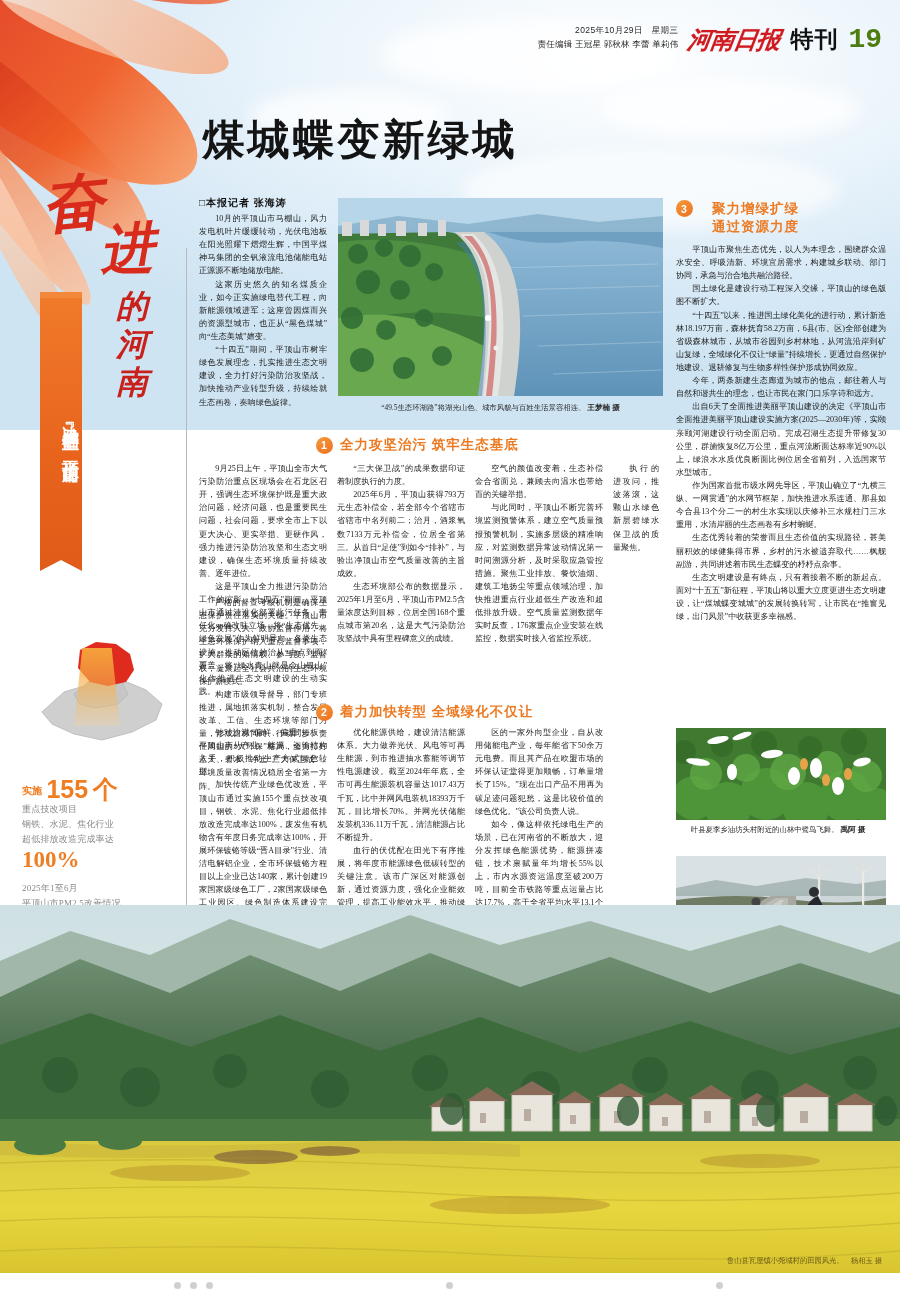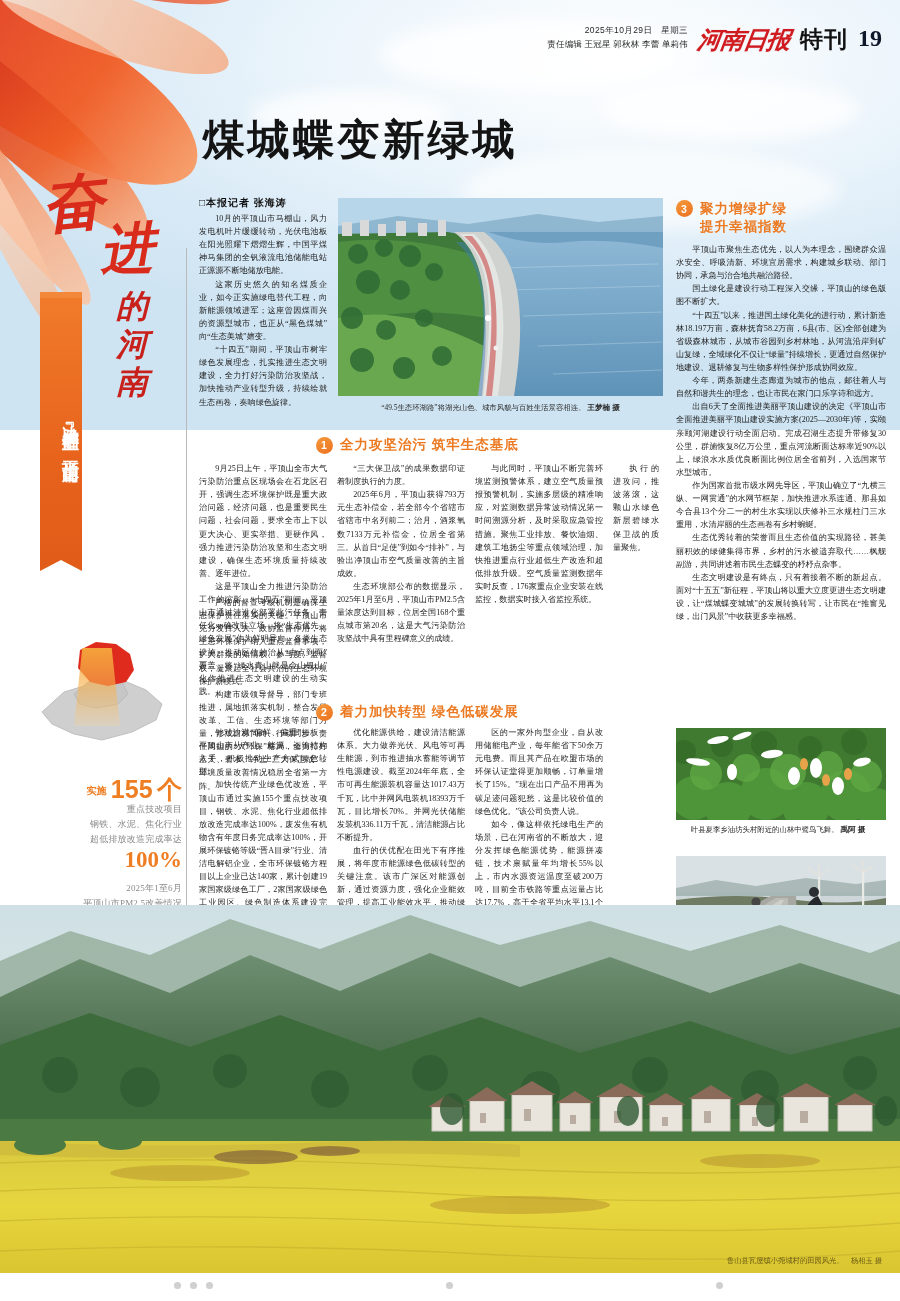--- a/index.html
+++ b/index.html
@@ -38,22 +38,22 @@
     font-weight:bold;font-style:italic;font-size:24px;color:#cf1b20;
     letter-spacing:-1px;line-height:1;transform:skewX(-8deg);
     padding-top:6px;text-shadow:0 0 1px rgba(207,27,32,.4);
   }
   .special{
     font-family:"Liberation Sans","DejaVu Sans",sans-serif;
     font-weight:bold;font-size:23px;color:#111;line-height:1;padding-top:6px;
     letter-spacing:1px;
   }
   .pageno{
-    font-family:Liberation Serif, serif;
-    font-weight:bold;font-size:24px;color:#0f172a;line-height:1;padding-top:4px;
+    font-family:Liberation Mono, monospace;
+    font-weight:bold;font-size:28px;color:#4d7c0f;line-height:1;padding-top:4px;
   }
 
   
   .ribbons{position:absolute;left:0;top:0;width:250px;height:330px;overflow:hidden;}
   .rb{position:absolute;transform-origin:top left;border-radius:40% 60% 50% 50%;}
 
   
   .banner{position:absolute;left:28px;top:170px;width:150px;height:430px;}
   .fenjin{
     position:absolute;left:18px;top:0;width:120px;height:230px;
@@ -81,21 +81,21 @@
     content:"";position:absolute;left:0;bottom:-11px;width:0;height:0;
     border-left:21px solid #e05c18;border-right:21px solid #e05c18;
     border-bottom:11px solid transparent;
   }
   .ribbon-strip:before{
     content:"";position:absolute;left:0;top:-6px;width:42px;height:6px;
     background:#f4883a;
   }
 
   
-  .statbox{position:absolute;left:22px;top:620px;width:160px;text-align:right;}
+  .statbox{position:absolute;left:22px;top:620px;width:160px;text-align:left;}
   .mapwrap{position:relative;width:160px;height:150px;margin-bottom:6px;}
   .beam{
     position:absolute;left:52px;top:28px;width:46px;height:78px;
     background:linear-gradient(180deg,rgba(246,168,60,.95),rgba(250,214,150,.25));
     clip-path:polygon(18% 0,82% 0,100% 100%,0 100%);
   }
   .stat-line{font-family:"Liberation Sans","DejaVu Sans",sans-serif;}
   .stat-big{color:#ef7d22;font-weight:bold;font-size:25px;line-height:1.05;}
   .stat-pre{font-size:10px;color:#ef7d22;font-weight:bold;vertical-align:4px;}
   .stat-sub{font-size:9px;color:#8a8a8a;line-height:1.65;letter-spacing:.2px;}
@@ -132,21 +132,21 @@
     font-family:"Liberation Sans","DejaVu Sans",sans-serif;
     font-weight:bold;font-size:13.5px;color:#ec7a22;letter-spacing:1px;
   }
   .sechead .num{
     width:17px;height:17px;border-radius:50%;
     background:linear-gradient(150deg,#f59a3c,#ec7020);
     color:#fff;font-size:10.5px;display:flex;align-items:center;justify-content:center;
     flex:0 0 auto;
   }
   .sechead.two-line{align-items:flex-start;}
-  .sechead.two-line .txt{line-height:1.35;}
+  .sechead.two-line .txt{line-height:1.35;margin-left:12px;}
 
   
   .bottomphoto{position:absolute;left:0;top:905px;width:900px;height:368px;overflow:hidden;}
   .botcap{
     position:absolute;right:18px;bottom:7px;
     font-size:7.3px;color:#6a5a18;
   }
 
   
   .footdots{position:absolute;left:0;bottom:6px;width:900px;height:18px;}
@@ -306,29 +306,30 @@
   <div class="col" style="left:199px;top:596px;width:128px;height:96px;">
     <p>严格的督查考核机制是确保生态保护责任落实的关键。平顶山市充分发挥人大、政协监督作用，将生态环保保护纳入重点监督事项，扩大群众的知情权、参与度、监督权，凝聚起全社会共治的生态环境保护新模式。</p>
     <p>构建市级领导督导，部门专班推进，属地抓落实机制，整合发展改革、工信、生态环境等部门力量，形成目标同向、行动同步、责任同担的“大环保”格局，全力打好蓝天、碧水、净土“三大保卫战”，环境质量改善情况稳居全省第一方阵。</p>
   </div>
   <div class="col" style="left:337px;top:462px;width:128px;height:228px;">
     <p>“三大保卫战”的成果数据印证着制度执行的力度。</p>
     <p>2025年6月，平顶山获得793万元生态补偿金，若全部今个省辖市省辖市中名列前二；治月，酒浆氧数7133万元补偿金，位居全省第三。从首日“足使”到如今“排补”，与验出净顶山市空气质量改善的主旨成效。</p>
     <p>生态环境部公布的数据显示，2025年1月至6月，平顶山市PM2.5含量浓度达到目标，位居全国168个重点城市第20名，这是大气污染防治攻坚战中具有里程碑意义的成绩。</p>
   </div>
   <div class="col" style="left:475px;top:462px;width:128px;height:228px;">
+    <p>空气的颜值改变着，生态补偿金合省面兑，兼顾去向温水也带给百的关键举措。</p>
     <p>与此同时，平顶山不断完善环境监测预警体系，建立空气质量预报预警机制，实施多层级的精准响应，对监测数据异常波动情况第一时间溯源分析，及时采取应急管控措施。聚焦工业排放、餐饮油烟、建筑工地扬尘等重点领域治理，加快推进重点行业超低生产改造和超低排放升级。空气质量监测数据年实时反查，176家重点企业安装在线监控，数据实时接入省监控系统。</p>
   </div>
   <div class="col" style="left:613px;top:462px;width:46px;height:228px;overflow:hidden;">
     <p>执行的进攻问，推波落滚，这颗山水绿色新层碧绿水保卫战的质量聚焦。</p>
   </div>
 
   <div class="sechead" style="position:absolute;left:316px;top:703px;">
     <div class="num">2</div>
-    <div class="txt">着力加快转型 绿色低碳发展</div>
+    <div class="txt">着力加快转型 全域绿化不仅让</div>
   </div>
 
   <div class="col" style="left:199px;top:726px;width:128px;height:168px;">
     <p>针对沙漠“偏鲜、偏重”短板，平顶山市从产业、能源、运输结构入手，积极推动生产方式绿色转型。</p>
     <p>加快传统产业绿色优改造，平顶山市通过实施155个重点技改项目，钢铁、水泥、焦化行业超低排放改造完成率达100%，废发焦有机物含有年度日务完成率达100%，开展环保镀铬等级“晋A目录”行业、清洁电解铝企业，全市环保镀铬方程目以上企业已达140家，累计创建19家国家级绿色工厂，2家国家级绿色工业园区、绿色制造体系建设完善。</p>
     <p>有根有绿绿色机能产业，本山实验家、焦珠煤管源储能自备发电重值点运能装置12个省级以上绿色行业用储新能，在商系性新资源，纳黑子电池等绿色能源新城限得量增突破，形成“基地时代一技术发实一产业链化”的绿色创新链。</p>
   </div>
   <div class="col" style="left:337px;top:726px;width:128px;height:168px;">
     <p>优化能源供给，建设清洁能源体系。大力做养光伏、风电等可再生能源，到市推进抽水蓄能等调节性电源建设。截至2024年年底，全市可再生能源装机容量达1017.43万千瓦，比中并网风电装机18393万千瓦，目比增长70%。并网光伏储能发装机336.11万千瓦，清洁能源占比不断提升。</p>
     <p>血行的伏优配在田光下有序推展，将年度市能源绿色低碳转型的关键注意。该市广深区对能源创新，通过资源力度，强化企业能效管理，提高工业能效水平，推动绿色低碳发展。</p>
@@ -338,21 +339,21 @@
   <div class="col" style="left:475px;top:726px;width:128px;height:168px;">
     <p>区的一家外向型企业，自从改用储能电产业，每年能省下50余万元电费。而且其产品在欧盟市场的环保认证堂得更加顺畅，订单量增长了15%。”现在出口产品不用再为碳足迹问题犯愁，这是比较价值的绿色优化。”该公司负责人说。</p>
     <p>如今，像这样依托绿电生产的场景，已在河南省的不断放大，迎分发挥绿色能源优势，能源拼凑链，技术禀赋量年均增长55%以上，市内水源资运温度至破200万吨，目前全市铁路等重点运量占比达17.7%，高于全省平均水平13.1个百分点，移运游污染装复度着下降，绿色运输网络日渐完善。</p>
     <p>久久为功，聚里聚焦，全市碧桂世成“十四五”能耗强度下降目标，获省通报表扬。</p>
   </div>
 
   <div class="sechead two-line" style="position:absolute;left:676px;top:200px;">
     <div class="num">3</div>
     <div class="txt">
       <div>聚力增绿扩绿</div>
-      <div>提升幸福指数</div>
+      <div>通过资源力度</div>
     </div>
   </div>
 
   <div class="col" style="left:676px;top:243px;width:210px;height:470px;">
     <p>平顶山市聚焦生态优先，以人为本理念，围绕群众温水安全、呼吸清新、环境宜居需求，构建城乡联动、部门协同，承急与治合地共融治路径。</p>
     <p>国土绿化是建设行动工程深入交缘，平顶山的绿色版图不断扩大。</p>
     <p>“十四五”以来，推进国土绿化美化的进行动，累计新造林18.197万亩，森林抚育58.2万亩，6县(市、区)全部创建为省级森林城市，从城市谷园到乡村林地，从河流沿岸到矿山复绿，全域绿化不仅让“绿量”持续增长，更通过自然保护地建设、退耕修复与生物多样性保护形成协同效应。</p>
     <p>今年，两条新建生态廊道为城市的他点，邮往着人与自然和谐共生的理念，也让市民在家门口乐享诗和远方。</p>
     <p>出自6天了全面推进美丽平顶山建设的决定《平顶山市全面推进美丽平顶山建设实施方案(2025—2030年)等，实颐亲颐河湖建设行动全面启动。完成召湖生态提升带修复30公里，群施恢复8亿万公里，重点河流断面达标率近90%以上，绿浪水水质优良断面比例位居全省前列，入选国家节水型城市。</p>
     <p>作为国家首批市级水网先导区，平顶山确立了“九横三纵、一网贯通”的水网节框架，加快推进水系连通、那县如今合县13个分二一的村生水实现以庆修补三水规柱门三水重用，水清岸丽的生态画卷有乡村蜿蜒。</p>

